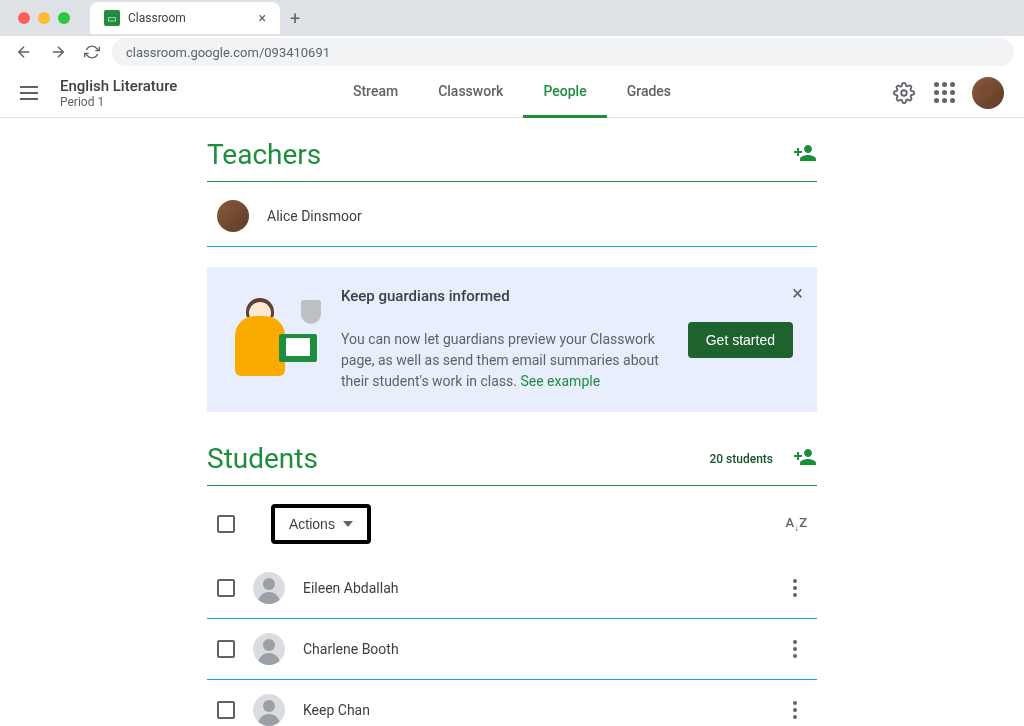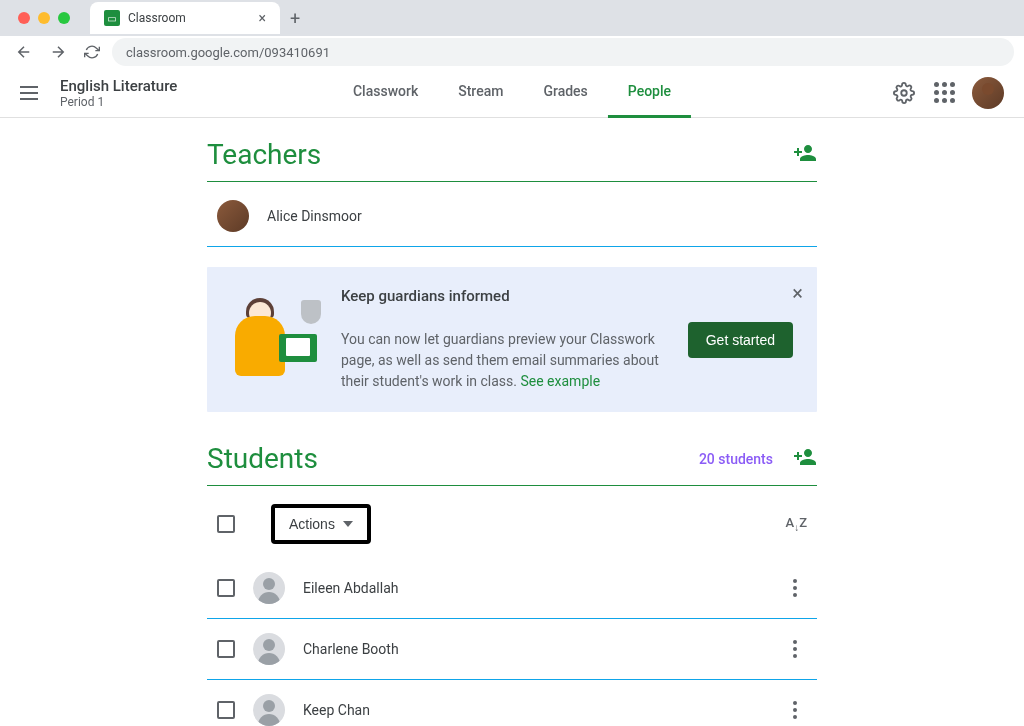--- a/index.html
+++ b/index.html
@@ -34,21 +34,21 @@
 .apps-grid { display:grid; grid-template-columns:repeat(3,5px); grid-template-rows:repeat(3,5px); gap:3px;}
 .apps-grid span{background:#5f6368;border-radius:50%;}
 .avatar { width:32px; height:32px; border-radius:50%; background:linear-gradient(135deg,#8b5a3c,#5d3a26); cursor:pointer; position:relative; overflow:hidden;}
 .avatar::after{content:'';position:absolute;top:6px;left:50%;transform:translateX(-50%);width:12px;height:12px;background:#7a4a2e;border-radius:50%;}
 
 
 .content { padding:20px 0; max-width:610px; margin:0 auto; position:relative;}
 .section-header { display:flex; align-items:center; justify-content:space-between; border-bottom:1px solid #1e8e3e; padding-bottom:10px; margin-bottom:4px;}
 .section-title { font-size:28px; color:#1e8e3e; font-weight:400;}
 .section-actions { display:flex; align-items:center; gap:20px;}
-.student-count { font-size:14px; color:#8b5cf6; font-weight:500;}
+.student-count { font-size:12px; color:#14532d; font-weight:500;}
 .add-person { color:#1e8e3e; cursor:pointer;}
 .person-row { display:flex; align-items:center; padding:14px 10px; border-bottom:1px solid #0ea5e9;}
 .person-avatar { width:32px; height:32px; border-radius:50%; background:#dadce0; margin-right:18px; display:flex; align-items:center; justify-content:center; position:relative; overflow:hidden;}
 .person-avatar.photo{background:linear-gradient(135deg,#8b5a3c,#5d3a26);}
 .person-avatar.generic::before{content:'';width:12px;height:12px;background:#9aa0a6;border-radius:50%;position:absolute;top:6px;}
 .person-avatar.generic::after{content:'';width:22px;height:14px;background:#9aa0a6;border-radius:11px 11px 0 0;position:absolute;bottom:-2px;}
 .person-name { font-size:14px; color:#3c4043;}
 .checkbox { width:18px; height:18px; border:2px solid #5f6368; border-radius:2px; margin-right:18px; cursor:pointer;}
 .more-btn { margin-left:auto; width:24px; cursor:pointer; color:#5f6368; display:flex; flex-direction:column; align-items:center; gap:3px;}
 .more-btn span{width:4px;height:4px;background:#5f6368;border-radius:50%;}
@@ -121,24 +121,24 @@
   <div class="menu-btn">
     <span></span>
       <span></span>
       <span></span>
   </div>
   <div class="class-info">
     <span class="class-name">English Literature</span>
     <span class="class-sub">Period 1</span>
   </div>
   <div class="tabs">
+    <div class="tab-item">Stream</div>
     <div class="tab-item">Classwork</div>
-    <div class="tab-item">Stream</div>
+    <div class="tab-item active">People</div>
     <div class="tab-item">Grades</div>
-    <div class="tab-item active">People</div>
   </div>
   <div class="header-right">
     <div class="icon-btn">
       <svg width="22" height="22" viewBox="0 0 24 24" fill="none" stroke="currentColor" stroke-width="2">
           <circle cx="12" cy="12" r="3"></circle>
           <path d="M19.4 15a1.7 1.7 0 00.3 1.8l.1.1a2 2 0 01-2.8 2.8l-.1-.1a1.7 1.7 0 00-1.8-.3 1.7 1.7 0 00-1 1.5V21a2 2 0 01-4 0v-.1a1.7 1.7 0 00-1-1.5 1.7 1.7 0 00-1.8.3l-.1.1a2 2 0 01-2.8-2.8l.1-.1a1.7 1.7 0 00.3-1.8 1.7 1.7 0 00-1.5-1H3a2 2 0 010-4h.1a1.7 1.7 0 001.5-1 1.7 1.7 0 00-.3-1.8l-.1-.1a2 2 0 012.8-2.8l.1.1a1.7 1.7 0 001.8.3h0a1.7 1.7 0 001-1.5V3a2 2 0 014 0v.1a1.7 1.7 0 001 1.5 1.7 1.7 0 001.8-.3l.1-.1a2 2 0 012.8 2.8l-.1.1a1.7 1.7 0 00-.3 1.8v0a1.7 1.7 0 001.5 1H21a2 2 0 010 4h-.1a1.7 1.7 0 00-1.5 1z"></path>
         </svg>
     </div>
     <div class="icon-btn">
       <div class="apps-grid">

